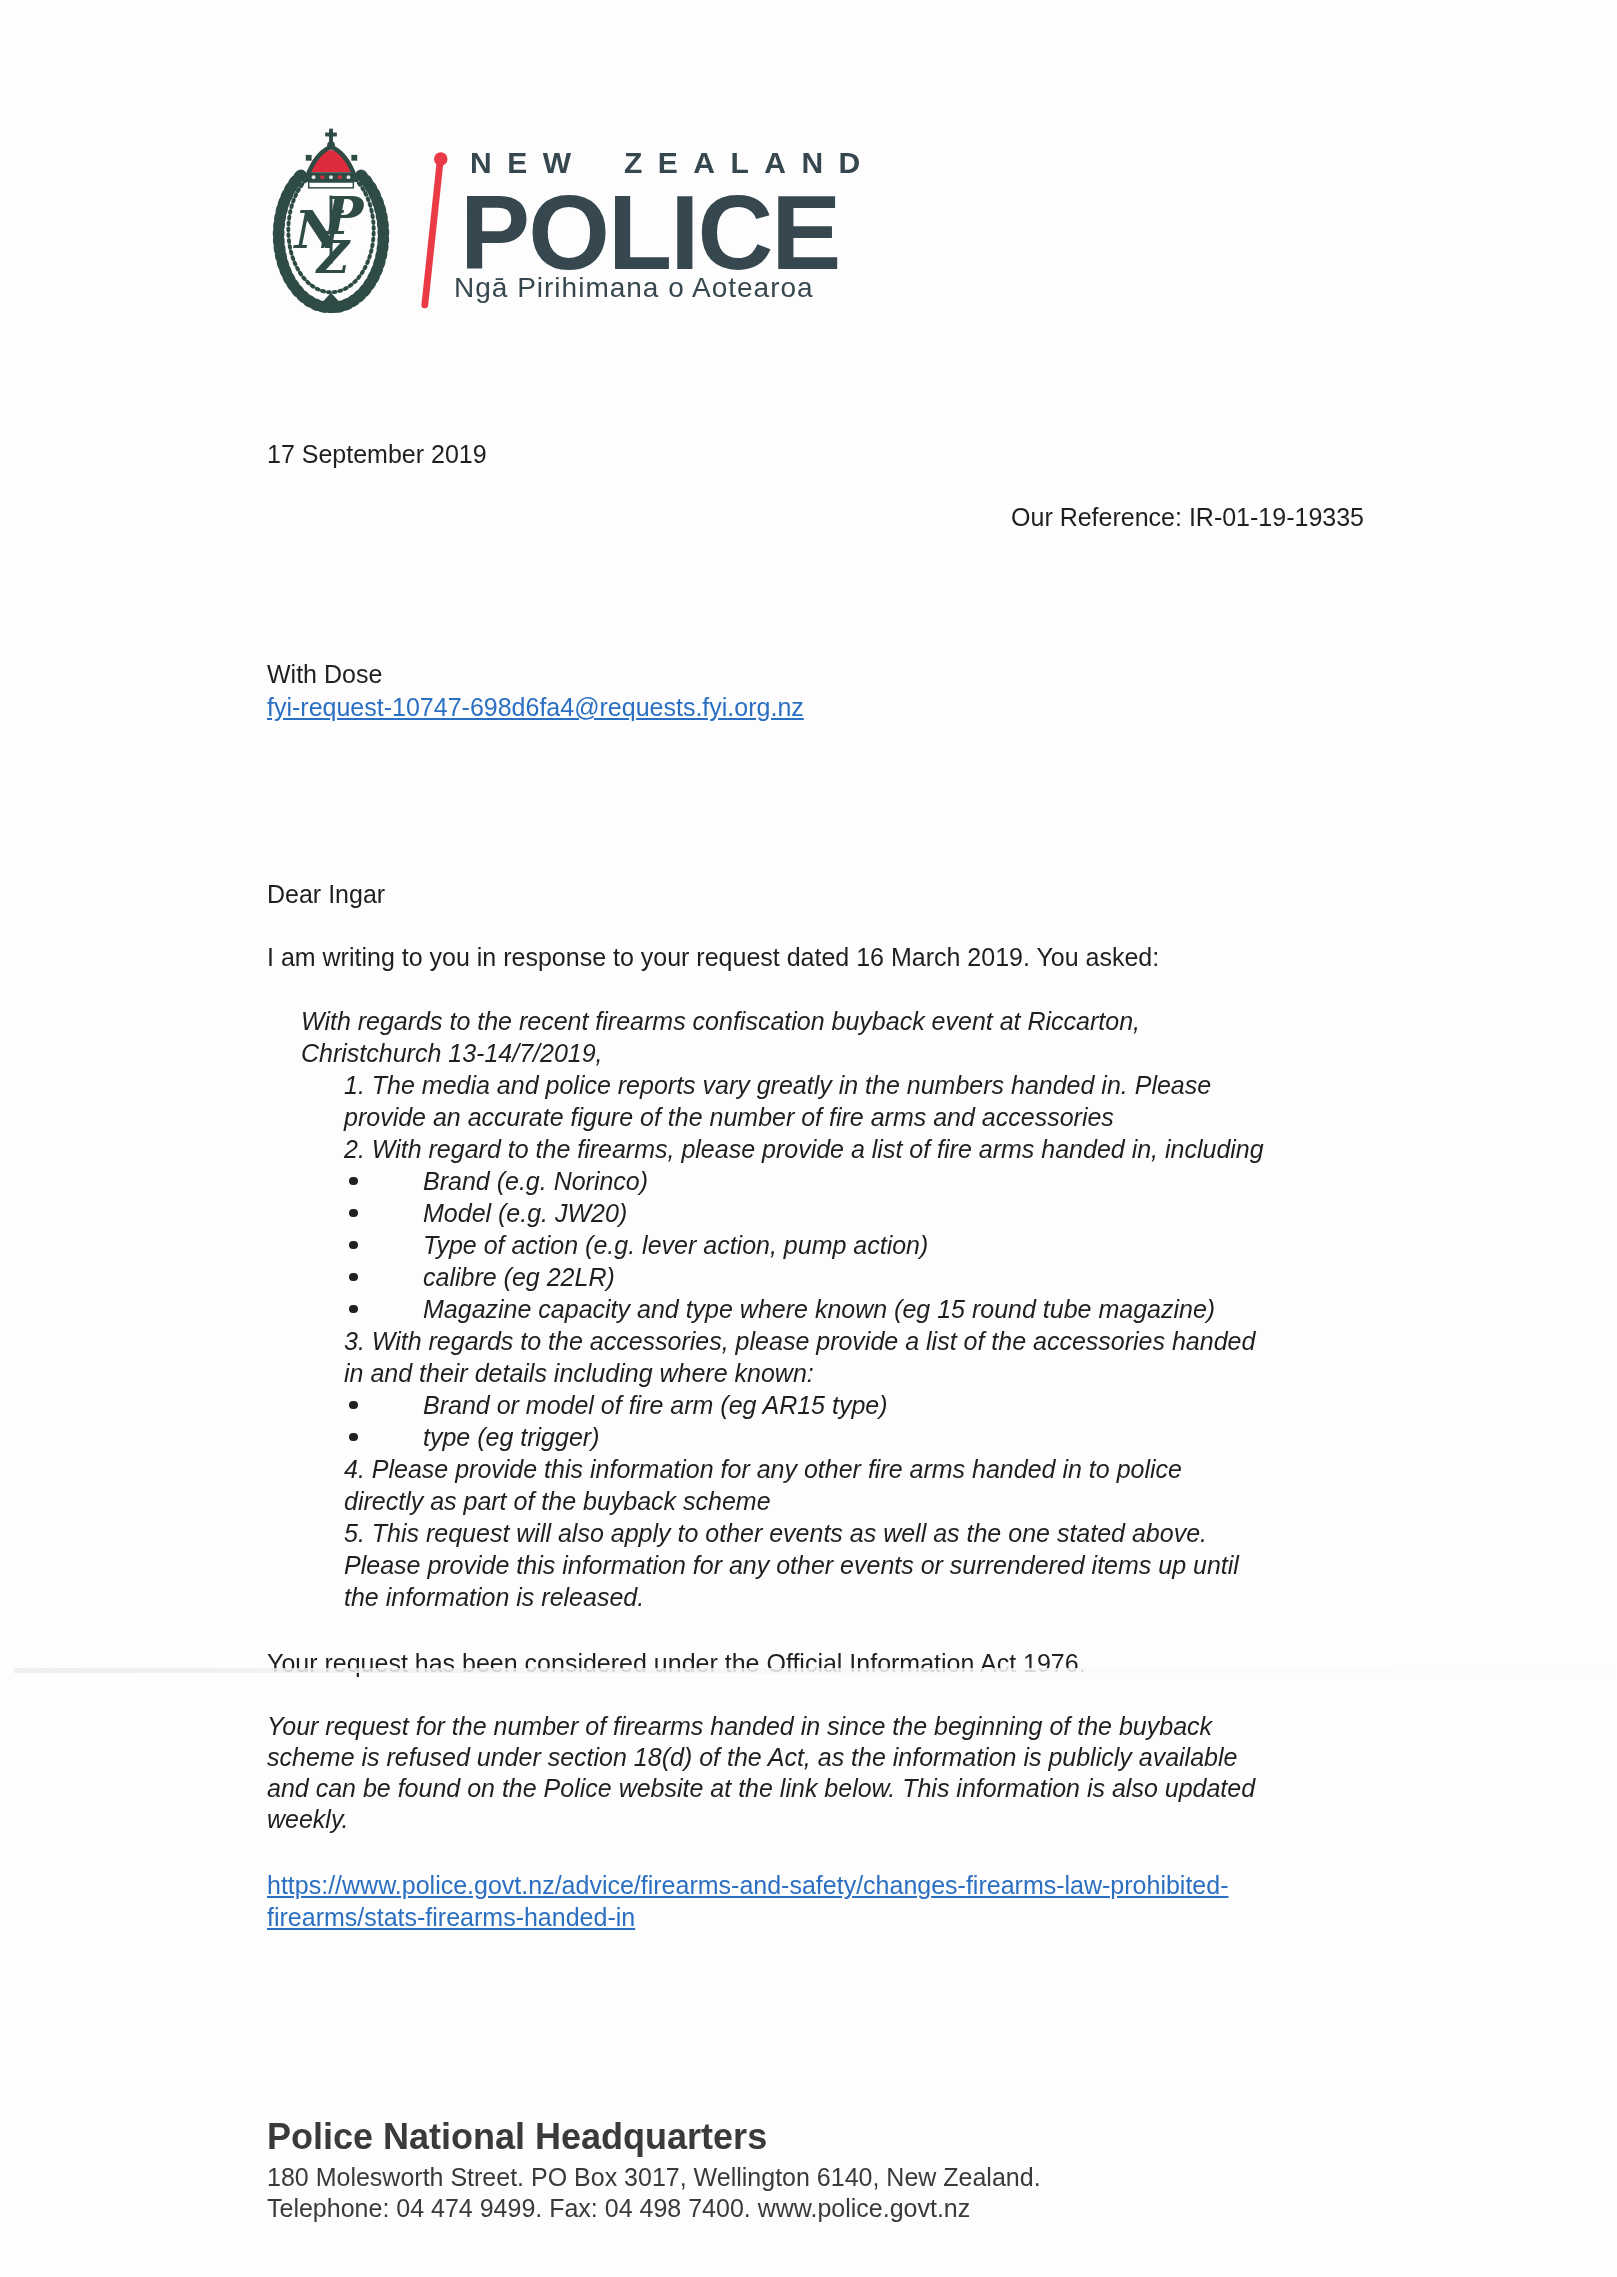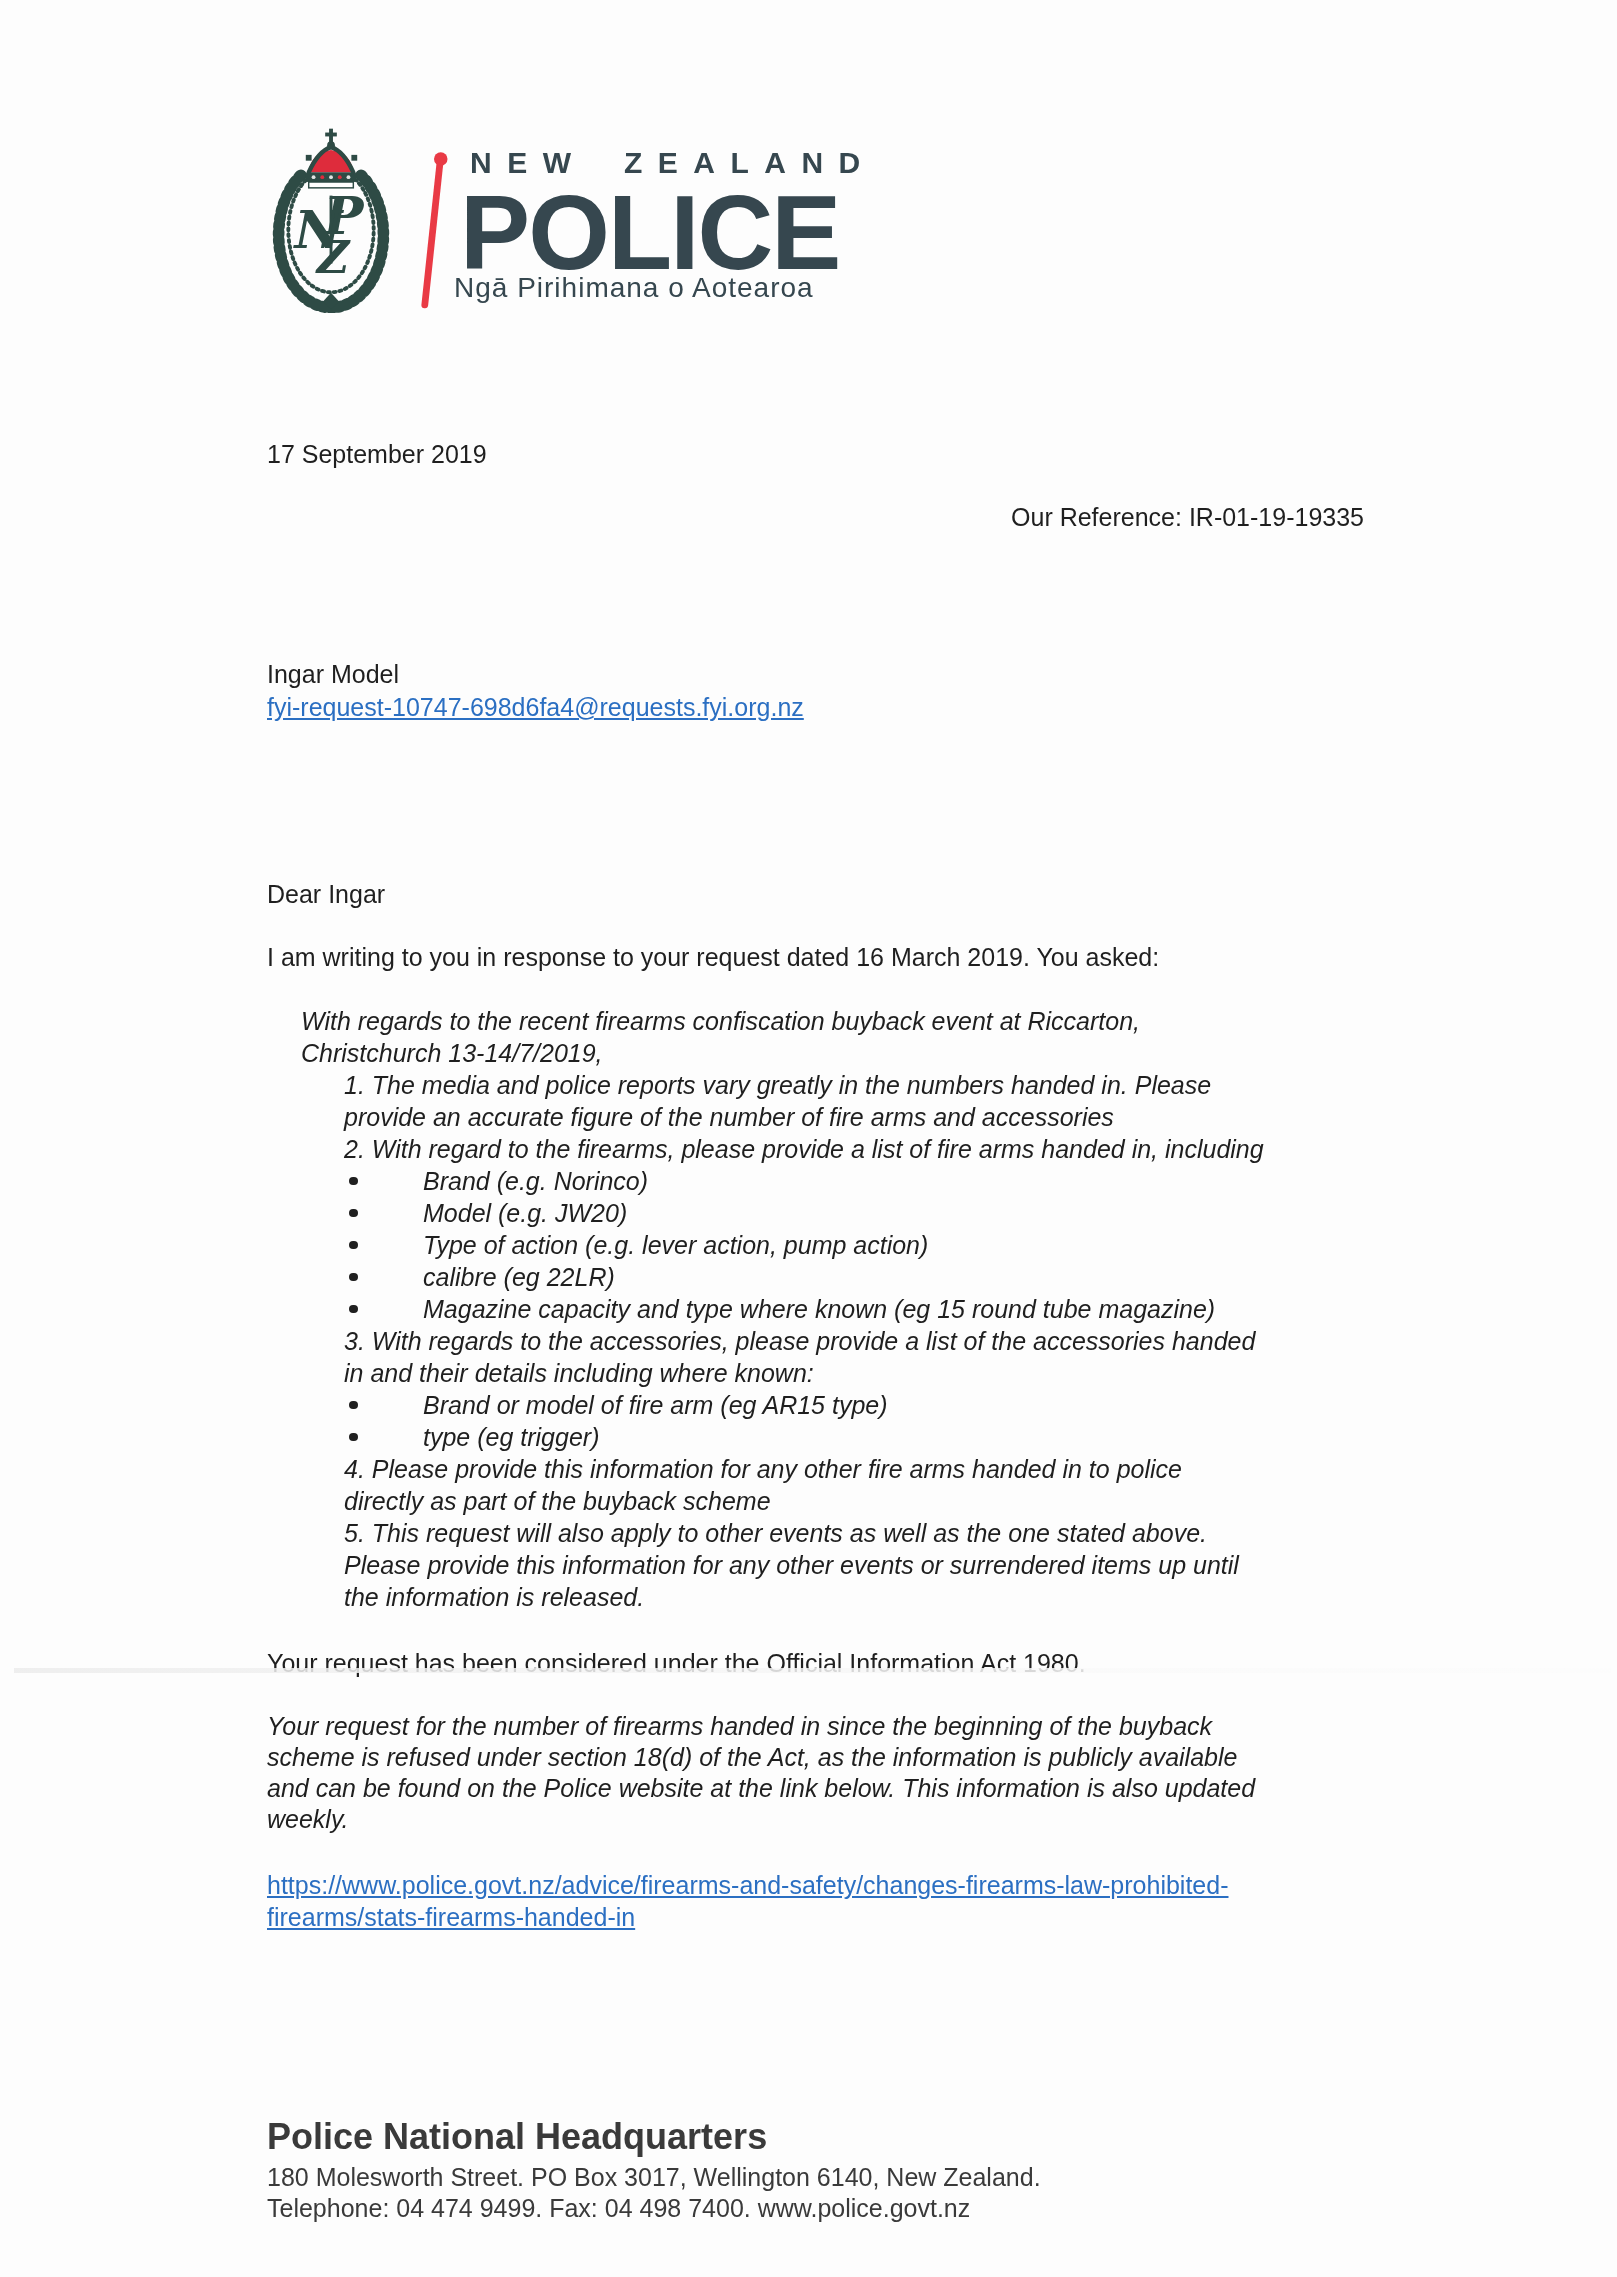--- a/index.html
+++ b/index.html
@@ -121,21 +121,21 @@
 
     <div class="org-name">NEW ZEALAND</div>
     <div class="org-police">POLICE</div>
     <div class="org-maori">Ngā Pirihimana o Aotearoa</div>
   </header>
 
   <div class="date">17 September 2019</div>
   <div class="reference">Our Reference: IR-01-19-19335</div>
 
   <div class="recipient">
-    <div>Ingar Model</div>
+    <div>With Dose</div>
     <a class="link">fyi-request-10747-698d6fa4@requests.fyi.org.nz</a>
   </div>
 
   <div class="salutation">Dear Ingar</div>
   <div class="intro pre">I am writing to you in response to your request dated 16 March 2019. You asked:</div>
 
   <div class="quote">
     <div class="pre">With regards to the recent firearms confiscation buyback event at Riccarton,
 Christchurch 13-14/7/2019,</div>
     <div class="q-item pre">1. The media and police reports vary greatly in the numbers handed in. Please
@@ -154,21 +154,21 @@
       <li>Brand or model of fire arm (eg AR15 type)</li>
       <li>type (eg trigger)</li>
     </ul>
     <div class="q-item pre">4. Please provide this information for any other fire arms handed in to police
 directly as part of the buyback scheme</div>
     <div class="q-item pre">5. This request will also apply to other events as well as the one stated above.
 Please provide this information for any other events or surrendered items up until
 the information is released.</div>
   </div>
 
-  <div class="para-oia pre">Your request has been considered under the Official Information Act 1980.</div>
+  <div class="para-oia pre">Your request has been considered under the Official Information Act 1976.</div>
   <div class="para-refusal pre">Your request for the number of firearms handed in since the beginning of the buyback
 scheme is refused under section 18(d) of the Act, as the information is publicly available
 and can be found on the Police website at the link below. This information is also updated
 weekly.</div>
   <a class="link stats-link pre">https://www.police.govt.nz/advice/firearms-and-safety/changes-firearms-law-prohibited-
 firearms/stats-firearms-handed-in</a>
 
   <div class="scan-artifact"></div>
 
   <footer>

